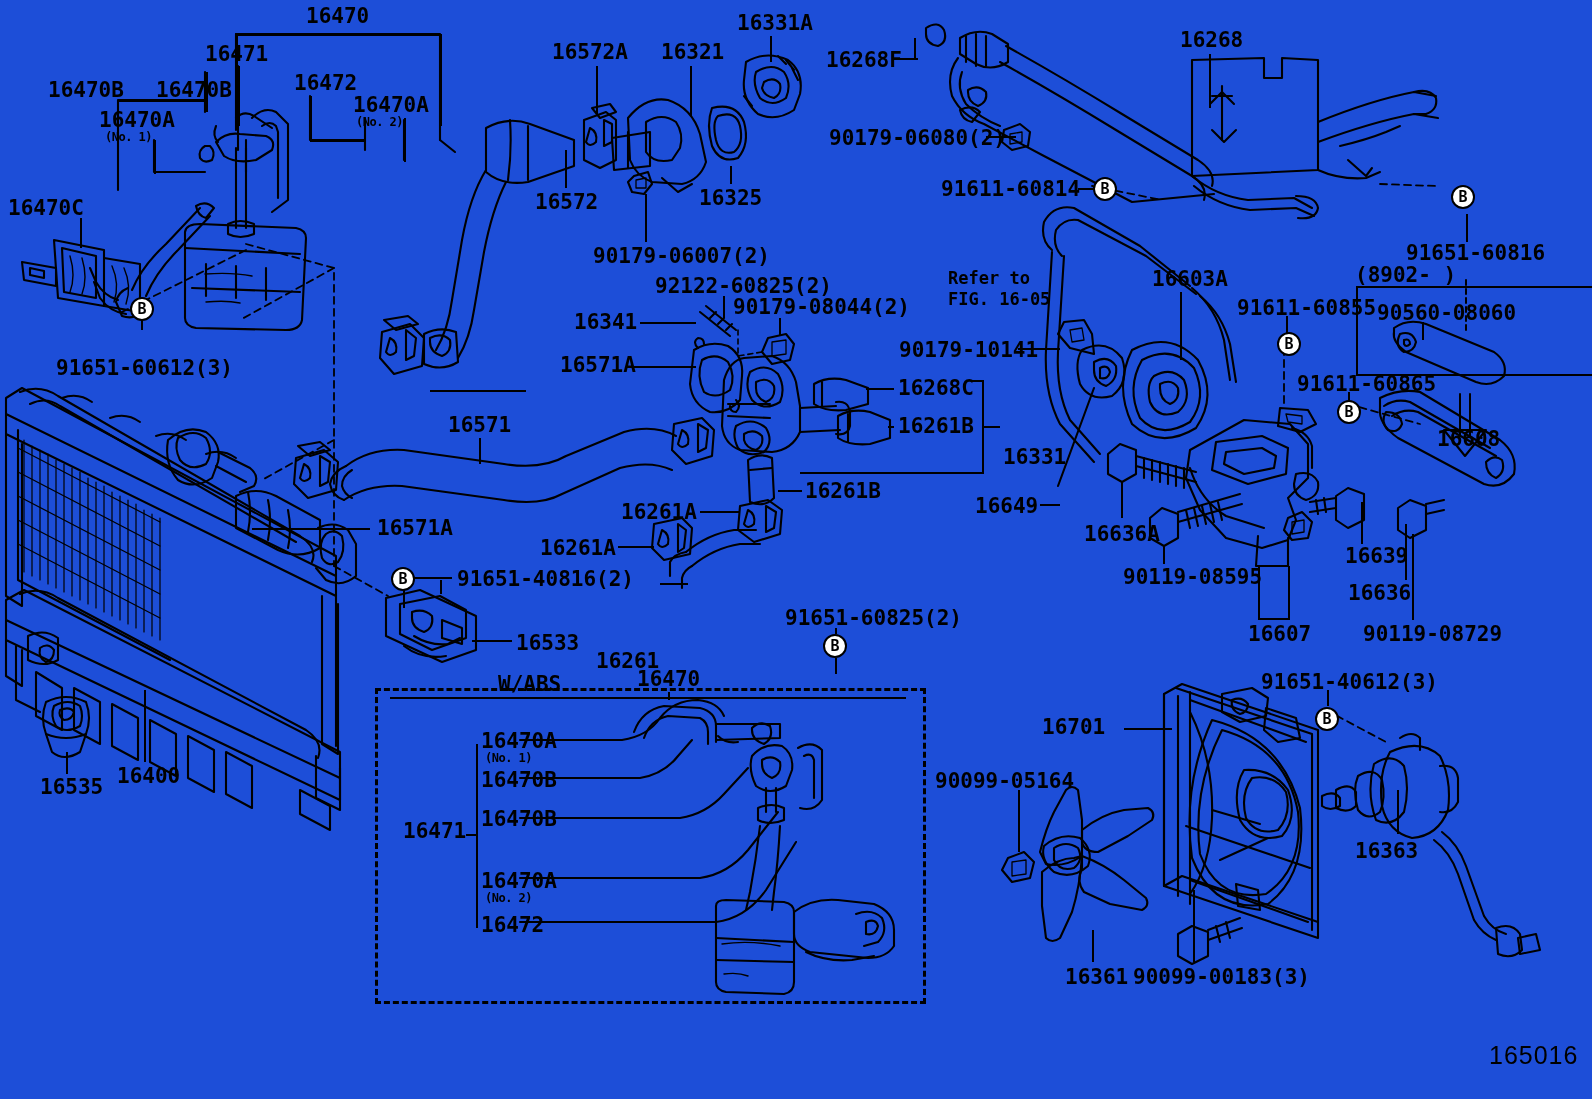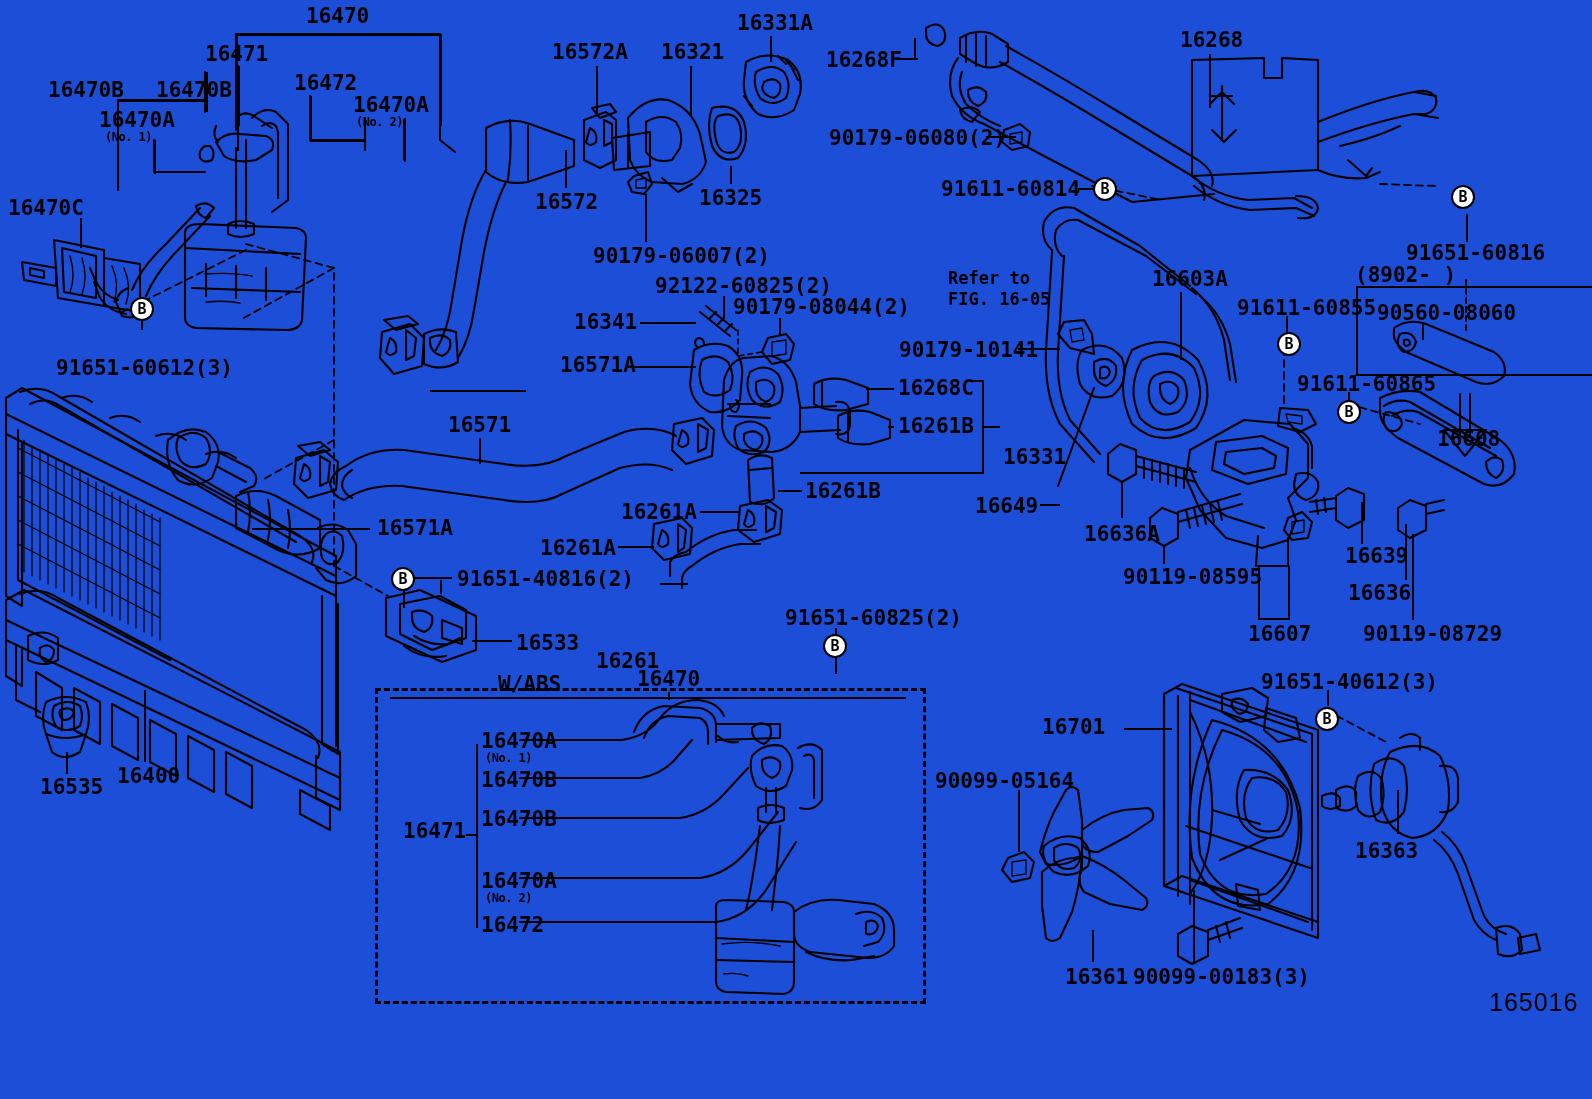--- a/index.html
+++ b/index.html
@@ -672,15 +672,15 @@
       <div class="bmark" style="left: 1093px; top: 177px;">B</div>
       <div class="bmark" style="left: 1451px; top: 185px;">B</div>
       <div class="bmark" style="left: 1277px; top: 332px;">B</div>
       <div class="bmark" style="left: 1337px; top: 400px;">B</div>
       <div class="bmark" style="left: 1315px; top: 707px;">B</div>
     </div>
 
   <div class="lbl refer" style="left:948px;top:268px;">Refer to
 FIG. 16-05</div>
 
-  <div class="figno" style="left:1489px;top:988px;">165016</div>
+  <div class="figno" style="left:1489px;top:1041px;">165016</div>
 
 </div>
 
 </body></html>

